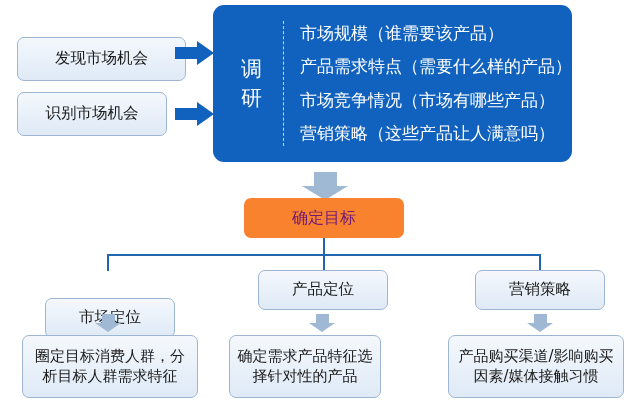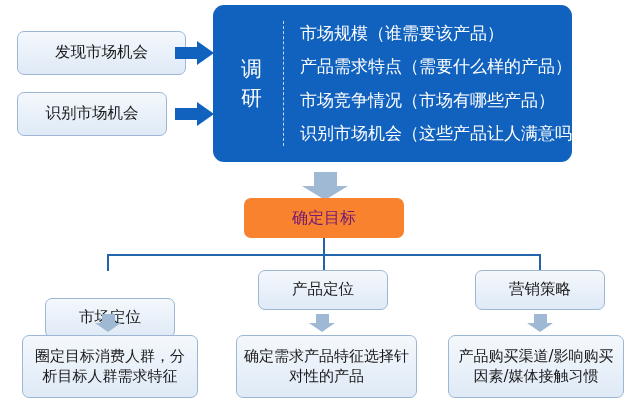--- a/index.html
+++ b/index.html
@@ -131,21 +131,21 @@
 
   
   .line-v { position: absolute; background: #2166ac; width: 2px; }
   .line-h { position: absolute; background: #2166ac; height: 2px; }
 </style>
 </head>
 <body>
 
 <div id="canvas">
 
-  <div class="lightbox small" style="left:17px; top:31px; width:169px; height:44px;">
+  <div class="lightbox small" style="left:17px; top:37px; width:169px; height:44px;">
     <span>发现市场机会</span>
   </div>
 
   <div class="lightbox small" style="left:17px; top:92px; width:150px; height:44px;">
     <span>识别市场机会</span>
   </div>
 
   <div class="arrow-right" style="left:175px; top:41px; width:39px; height:24px; background:transparent;">
     <span class="shaft"></span>
     <span class="head"></span>
@@ -159,21 +159,21 @@
   <div class="bluebox" style="left:213px; top:5px; width:359px; height:157px;">
     <div class="vlabel">
       <div>调</div>
       <div>研</div>
     </div>
     <div class="divider"></div>
     <div class="items">
       <div>市场规模（谁需要该产品）</div>
       <div>产品需求特点（需要什么样的产品）</div>
       <div>市场竞争情况（市场有哪些产品）</div>
-      <div>识别市场机会（这些产品让人满意吗）</div>
+      <div>营销策略（这些产品让人满意吗）</div>
     </div>
   </div>
 
   <div class="arrow-down" style="position:absolute; left:302px; top:172px; width:46px; height:28px;">
     <span class="shaft"></span>
     <span class="head" style="border-left-width:23px; border-right-width:23px; border-top-width:14px;"></span>
   </div>
 
   <div class="orangebox" style="left:244px; top:198px; width:160px; height:40px;">
     <span>确定目标</span>
@@ -208,21 +208,21 @@
 
   <div class="arrow-down" style="position:absolute; left:527px; top:314px; width:27px; height:18px;">
     <span class="shaft"></span>
     <span class="head" style="border-left-width:13.5px; border-right-width:13.5px; border-top-width:9px;"></span>
   </div>
 
   <div class="lightbox leaf" style="left:22px; top:335px; width:176px; height:63px;">
     <span>圈定目标消费人群，分析目标人群需求特征</span>
   </div>
 
-  <div class="lightbox leaf" style="left:236px; top:335px; width:181px; height:63px;text-align:center;">
+  <div class="lightbox leaf" style="left:229px; top:335px; width:152px; height:63px;text-align:center;">
     <span>确定需求产品特征选择针对性的产品</span>
   </div>
 
   <div class="lightbox leaf" style="left:448px; top:335px; width:176px; height:63px;">
     <span>产品购买渠道/影响购买因素/媒体接触习惯</span>
   </div>
 
 </div>
 
 </body></html>

